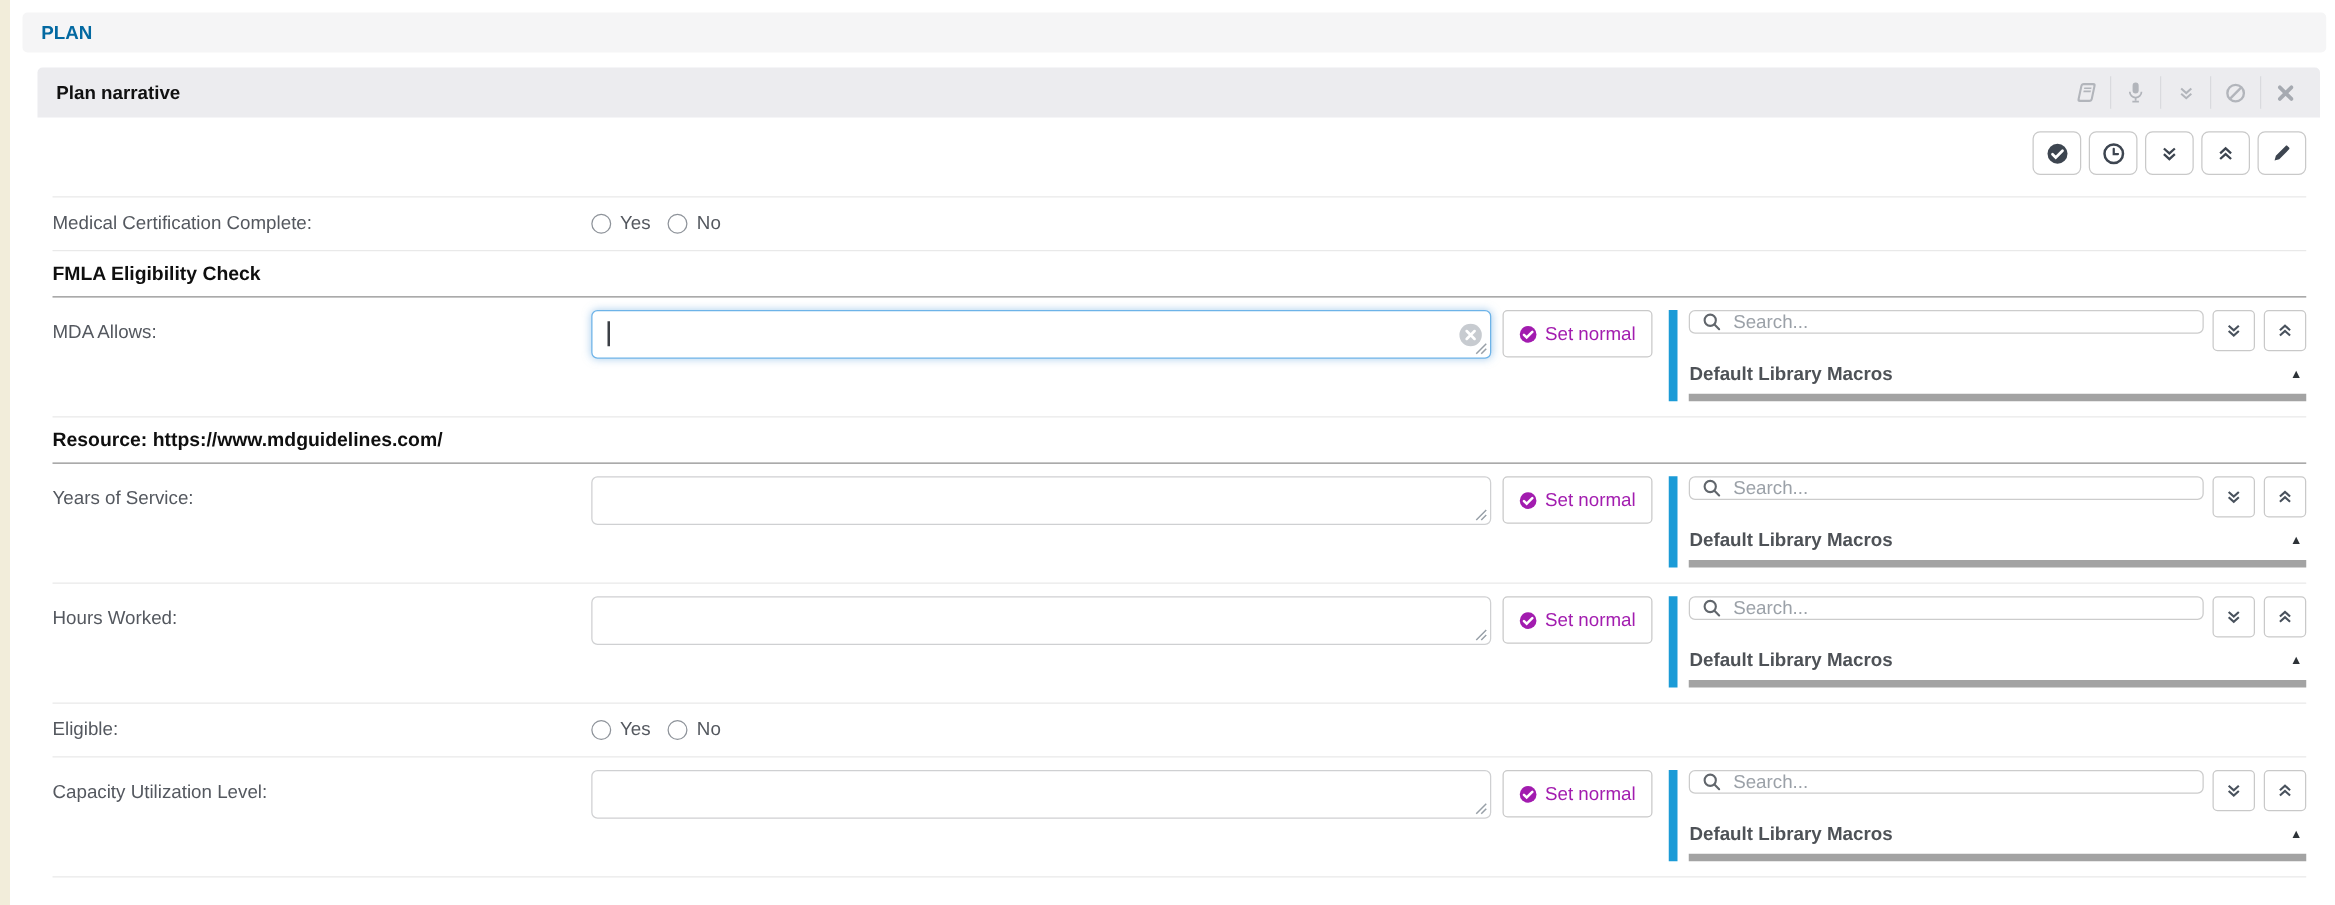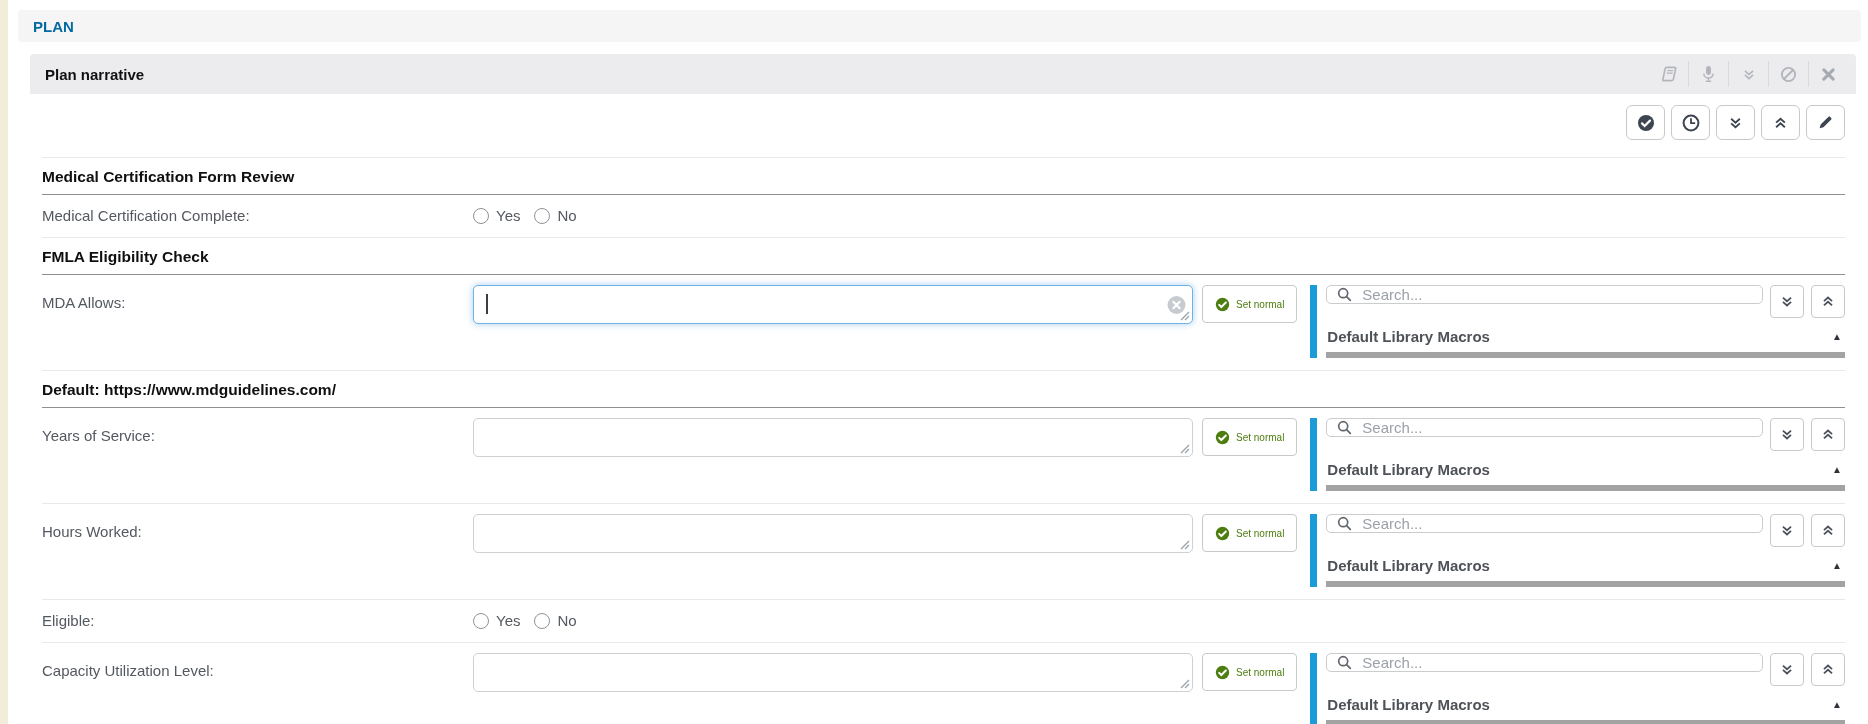--- a/index.html
+++ b/index.html
@@ -46,21 +46,21 @@
   .f-textarea{width:100%;height:39px;box-sizing:border-box;border:1px solid #cfd0d2;border-radius:5px;
     resize:none;outline:none;padding:8px 26px 8px 11px;font-family:"Liberation Sans",sans-serif;
     font-size:15px;display:block;background:#fff;}
   .ta-wrap.focused .f-textarea{border-color:#6db3e8;box-shadow:0 0 7px rgba(98,164,220,.55);}
   .caret{position:absolute;left:13px;top:9px;width:2px;height:20px;background:#3b3f45;}
   .clear-btn{position:absolute;right:7px;top:50%;transform:translateY(-50%);border:none;background:none;
     padding:0;line-height:0;cursor:pointer;}
   .resize-handle{position:absolute;right:3px;bottom:3px;line-height:0;cursor:nwse-resize;}
 
   .setnormal-btn{margin-left:9px;height:38px;padding:0 12px;background:#fff;border:1px solid #c9c9c9;
-    border-radius:4px;display:flex;align-items:center;gap:6px;color:#4d7c0f;font-size:10px;
+    border-radius:4px;display:flex;align-items:center;gap:6px;color:#a21caf;font-size:15px;
     font-family:"Liberation Sans",sans-serif;cursor:pointer;white-space:nowrap;}
 
   .macro-block{flex:1;display:flex;margin-left:13px;align-items:stretch;}
   .blue-bar{width:7px;background:#1b9bd7;margin-right:9px;}
   .macro-col{flex:1;min-width:0;}
   .search-row{display:flex;gap:7px;}
   .search-box{flex:1;height:19px;box-sizing:border-box;border:1px solid #ccc;border-radius:5px;
     display:flex;align-items:center;padding:0 10px;gap:8px;background:#fff;color:#61666c;}
   .search-box input{border:none;outline:none;flex:1;font-size:15px;color:#53575e;
     font-family:"Liberation Sans",sans-serif;background:transparent;}
@@ -149,21 +149,20 @@
         </button>
         <button class="action-btn">
           <svg width="17" height="17" viewBox="0 0 18 18">
             <path d="M2.8 15.2l1.1-4 8.3-8.3c.4-.4 1.1-.4 1.5 0l1.4 1.4c.4.4.4 1.1 0 1.5L6.8 14.1z" fill="currentColor"></path>
           </svg>
         </button>
       </div>
       <div class="actions-gap"></div>
       <div id="form-body">
           <hr class="sep">
-  <div class="section-heading">Medical Certification Form Review</div>
 
   <div class="field-row radio-row">
     <div class="f-label">Medical Certification Complete:</div>
     <div class="radio-group">
               <label class="radio-opt">
                 <span class="radio-circle"></span>
                 <span>Yes</span>
               </label>
               <label class="radio-opt">
                 <span class="radio-circle"></span>
@@ -221,21 +220,21 @@
           </button>
         </div>
         <div class="macros-head">
           <span class="macros-title">Default Library Macros</span>
           <span class="macros-caret">▲</span>
         </div>
       </div>
     </div>
   </div>
 <hr class="sep">
-  <div class="section-heading">Default: https://www.mdguidelines.com/</div>
+  <div class="section-heading">Resource: https://www.mdguidelines.com/</div>
 
   <div class="field-row macro-row">
     <div class="f-label">Years of Service:</div>
     <div class="ta-wrap">
       <textarea class="f-textarea" style=""></textarea>
 
       <span class="resize-handle">
         <svg width="10" height="10" viewBox="0 0 10 10">
                   <path d="M9 1L1 9M9 5L5 9" stroke="#98a0a8" stroke-width="1.2" fill="none"></path>
                 </svg>

